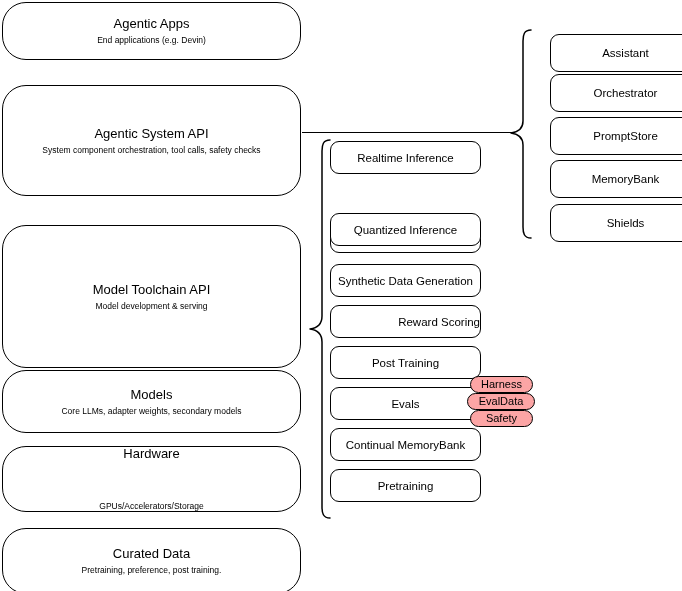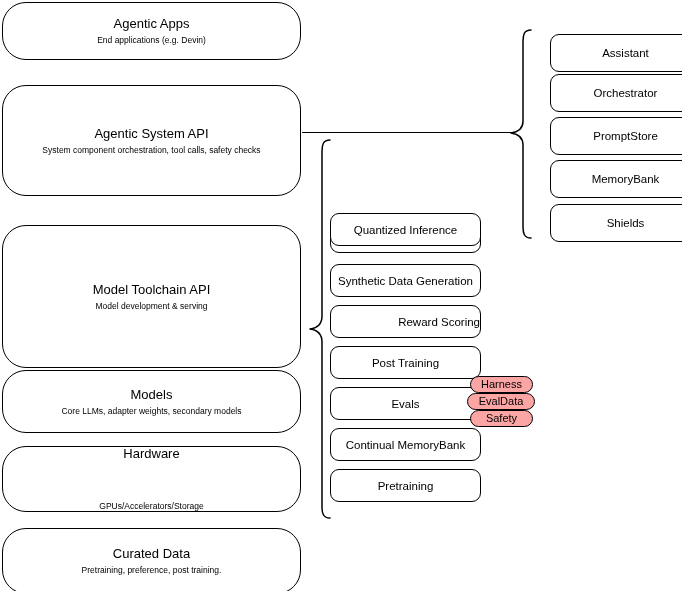--- a/index.html
+++ b/index.html
@@ -140,20 +140,23 @@
   </div>
 
   <div class="connector" style="left:302px; top:132px; width:211px; height:1.4px;"></div>
 
   <div class="brace" style="left:308px; top:138px; width:24px; height:382px;">
     <svg width="24" height="382" viewBox="0 0 24 382" fill="none" xmlns="http://www.w3.org/2000/svg">
       <path d="M22 2 C15 2, 14 7, 14 13 L14 178 C14 186, 9 190, 2 191 C9 192, 14 196, 14 204 L14 369 C14 375, 15 380, 22 380" stroke="#000000" stroke-width="1.5" fill="none" stroke-linecap="round" stroke-linejoin="round"></path>
     </svg>
   </div>
 
+  <div class="node cap-box" style="top:141px;">
+    <div class="title">Realtime Inference</div>
+  </div>
   <div class="node cap-box" style="top:182px;margin-top:38px;">
     <div class="title">Batch Inference</div>
   </div>
   <div class="node cap-box" style="top:213px;">
     <div class="title">Quantized Inference</div>
   </div>
   <div class="node cap-box" style="top:264px;">
     <div class="title">Synthetic Data Generation</div>
   </div>
   <div class="node cap-box" style="top:305px;align-items:flex-end;">

